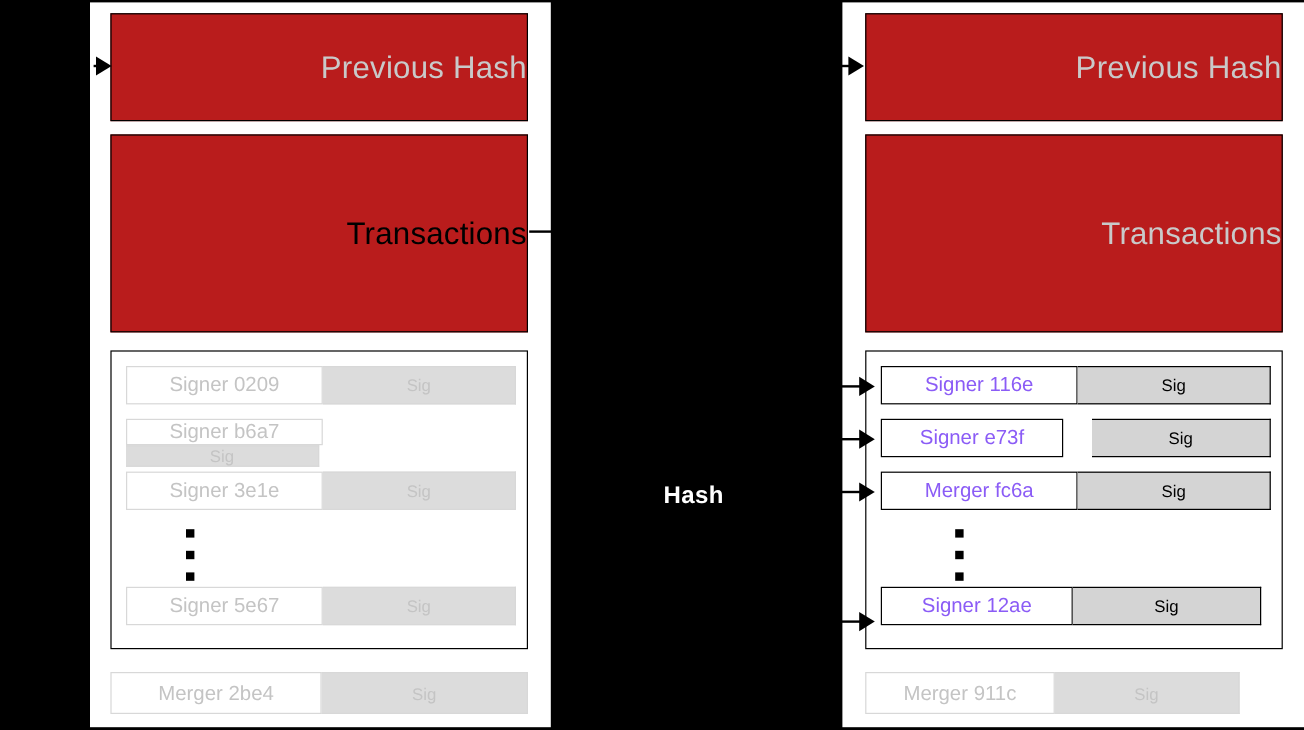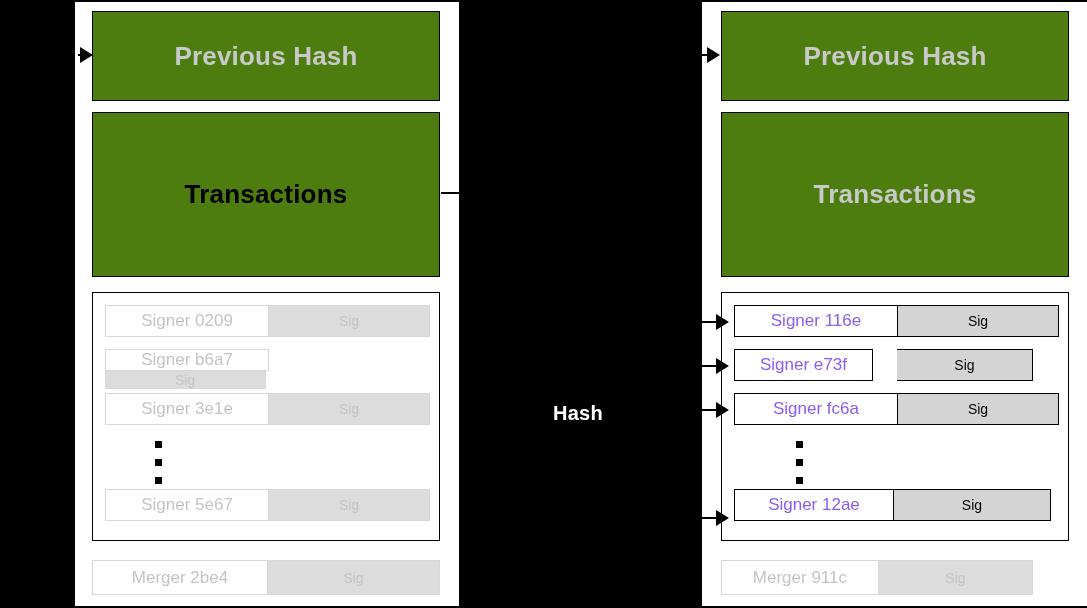--- a/index.html
+++ b/index.html
@@ -34,25 +34,24 @@
     position: absolute;
     background: #000000;
     height: 2px;
   }
 
   
   .field-box {
     position: absolute;
     box-sizing: border-box;
     border: 1.6px solid #000000;
-    background: #4d7c0f;
-    display: flex;
-    align-items: center;
-    justify-content: center;
-    font-weight: bold;
+    background: #b91c1c;
+    display: flex;
+    align-items: center;
+    justify-content: flex-end;
   }
   .field-label {
     font-size: 26px;
     color: #000000;
     letter-spacing: 0.2px;
     white-space: nowrap;
   }
   .muted .field-label { color: #c9c9c9; }
 
   
@@ -210,27 +209,27 @@
       <span class="field-label">Transactions</span>
     </div>
 
     <div class="signers-box" style="left:19px; top:290px; width:348px; height:249px;">
 
       <div class="sig-row" style="left:12px; top:12px; width:325px;">
         <div class="sig-name" style="width:164px;">Signer 116e</div>
         <div class="sig-tag" style="width:161px;">Sig</div>
       </div>
 
-      <div class="sig-row" style="left:12px; top:56px; width:299px;gap:24px;">
+      <div class="sig-row" style="left:12px; top:56px; width:325px;gap:24px;">
         <div class="sig-name" style="width:164px;">Signer e73f</div>
         <div class="sig-tag" style="width:161px;">Sig</div>
       </div>
 
       <div class="sig-row" style="left:12px; top:100px; width:325px;">
-        <div class="sig-name" style="width:164px;">Signer fc6a</div>
+        <div class="sig-name" style="width:164px;">Merger fc6a</div>
         <div class="sig-tag" style="width:161px;">Sig</div>
       </div>
 
       <div class="vdots" style="left:72px; top:148px; height:43px;">
         <i></i>
         <i></i>
         <i></i>
       </div>
 
       <div class="sig-row" style="left:12px; top:196px; width:317px;">

